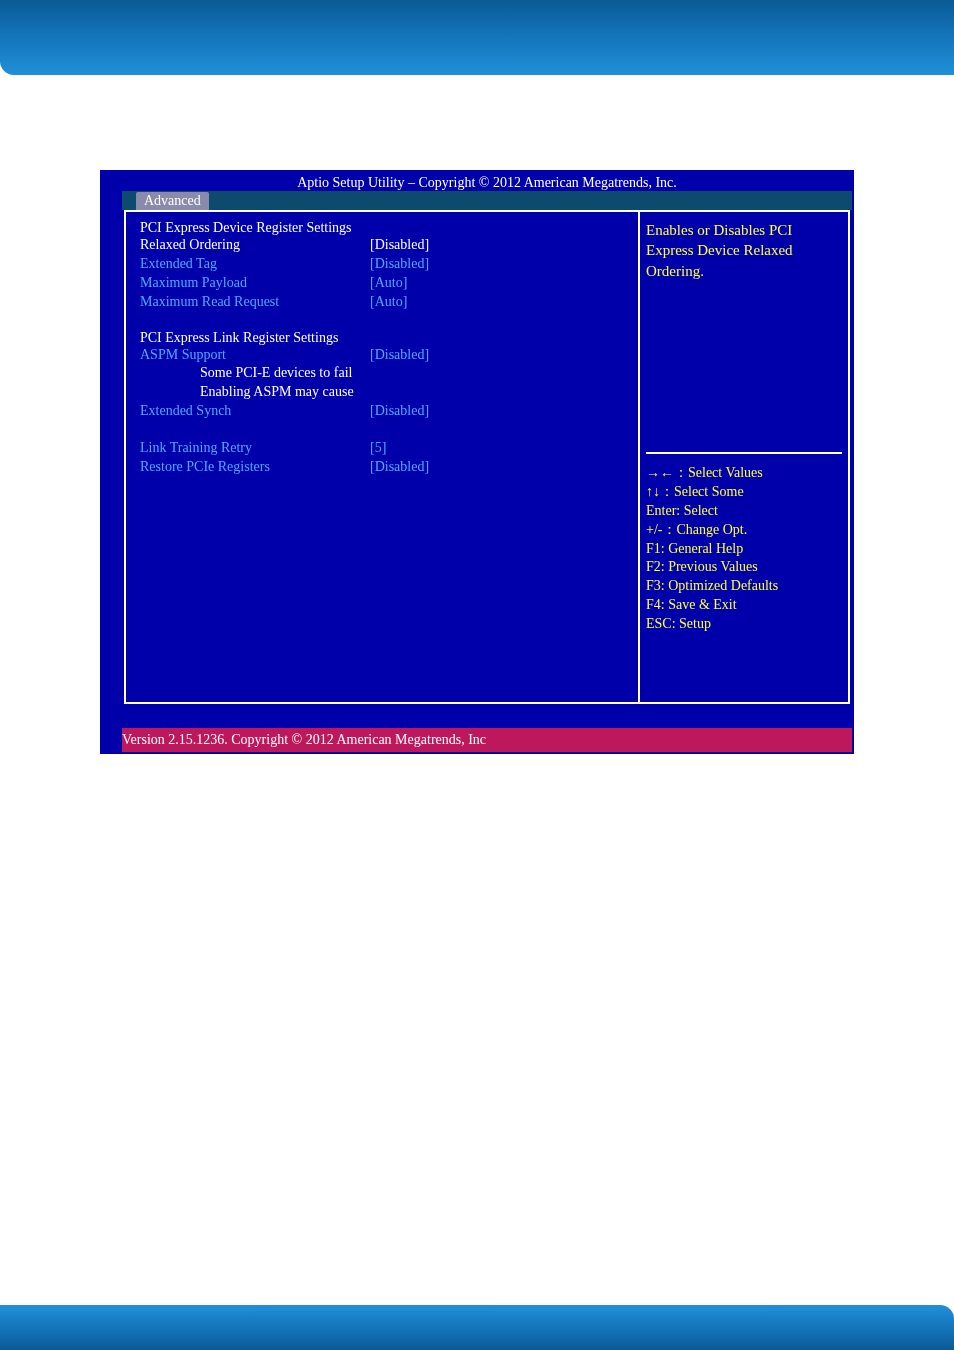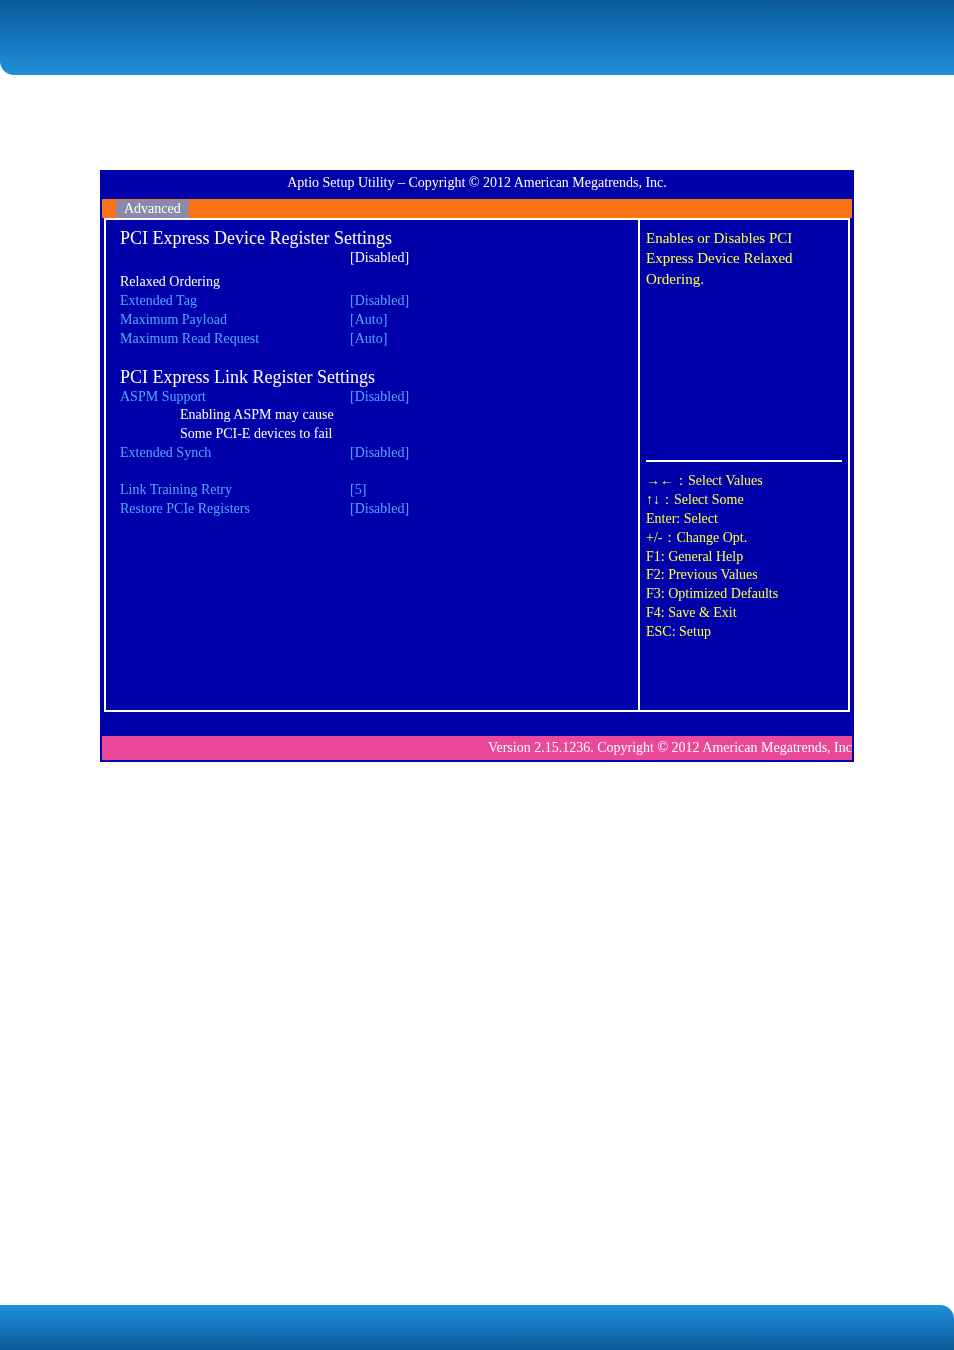--- a/index.html
+++ b/index.html
@@ -13,32 +13,32 @@
   .top-banner {
     width: 100%;
     height: 75px;
     background: linear-gradient(to bottom, #0a5a95 0%, #1270b5 40%, #2090d8 100%);
     border-bottom-left-radius: 14px;
   }
   .bios-container {
     margin: 95px 100px 0 100px;
     background: #0000aa;
     border: 2px solid #0000aa;
+    padding-left: 20px;
   }
   .bios-header {
     background: #0000aa;
     color: #ffffff;
     text-align: center;
     padding: 3px 0 0 0;
     font-size: 14px;
   }
   .tab-row {
-    background: #f97316;
+    background: #0c4a6e;
     padding: 0 0 0 14px;
-    margin-top: 8px;
   }
   .tab {
     display: inline-block;
     background: #8a8aaa;
     color: #ffffff;
     padding: 1px 8px;
     font-size: 14px;
     border-top-left-radius: 2px;
     border-top-right-radius: 2px;
   }
@@ -70,38 +70,38 @@
     color: #ffff44;
     font-size: 14px;
     line-height: 1.35;
     margin-top: auto;
     border-top: 2px solid #ffffff;
     padding-top: 10px;
     margin-bottom: 60px;
   }
   .section-title {
     color: #ffffff;
-    font-size: 18px;
+    font-size: 14px;
     margin-bottom: 0;
   }
   .opt-row {
     display: flex;
     font-size: 14px;
     line-height: 1.35;
   }
   .opt-label { width: 230px; color: #4fa8ff; }
   .opt-val { color: #4fa8ff; text-align: center; }
-  .opt-row.selected .opt-label { color: #ffffff; margin-top: 24px; }
+  .opt-row.selected .opt-label { color: #ffffff; }
   .opt-row.selected .opt-val { color: #ffffff; }
   .note { color: #ffffff; font-size: 14px; padding-left: 60px; line-height: 1.35; }
   .spacer { height: 18px; }
   .bios-footer {
-    background: #ec4899;
+    background: #be185d;
     color: #ffffff;
-    text-align: right;
+    text-align: left;
     padding: 4px 0;
     font-size: 14px;
     margin-top: 24px;
   }
   .bottom-banner {
     position: absolute;
     bottom: 0;
     width: 100%;
     height: 45px;
     background: linear-gradient(to bottom, #2090d8 0%, #1270b5 60%, #0a5a95 100%);
@@ -140,22 +140,22 @@
         <span class="opt-val">[Auto]</span>
       </div>
 
       <div class="spacer"></div>
 
       <div class="section-title">PCI Express Link Register Settings</div>
       <div class="opt-row">
         <span class="opt-label">ASPM Support</span>
         <span class="opt-val">[Disabled]</span>
       </div>
+      <div class="note">Some PCI-E devices to fail</div>
       <div class="note">Enabling ASPM may cause</div>
-      <div class="note">Some PCI-E devices to fail</div>
       <div class="opt-row">
         <span class="opt-label">Extended Synch</span>
         <span class="opt-val">[Disabled]</span>
       </div>
 
       <div class="spacer"></div>
 
       <div class="opt-row">
         <span class="opt-label">Link Training Retry</span>
         <span class="opt-val">[5]</span>

